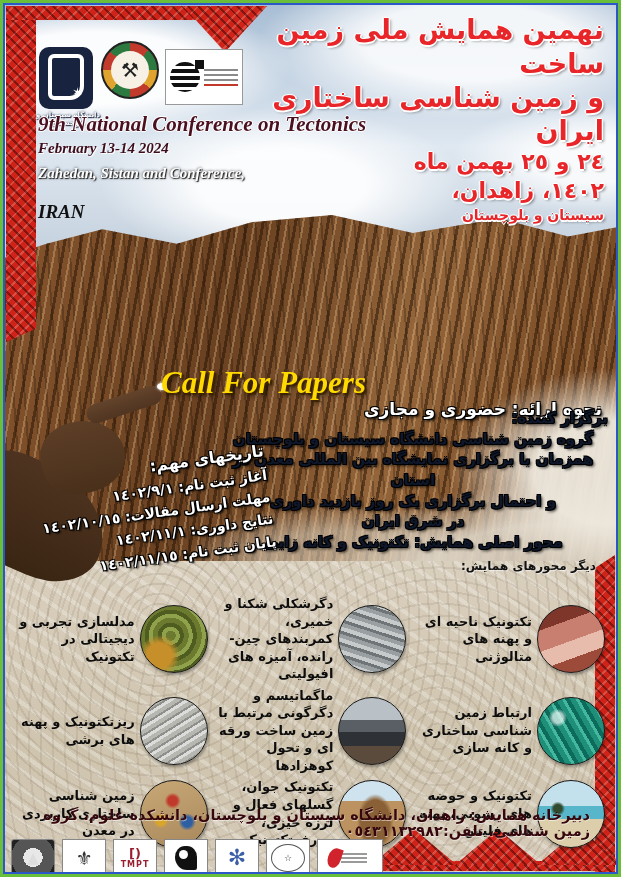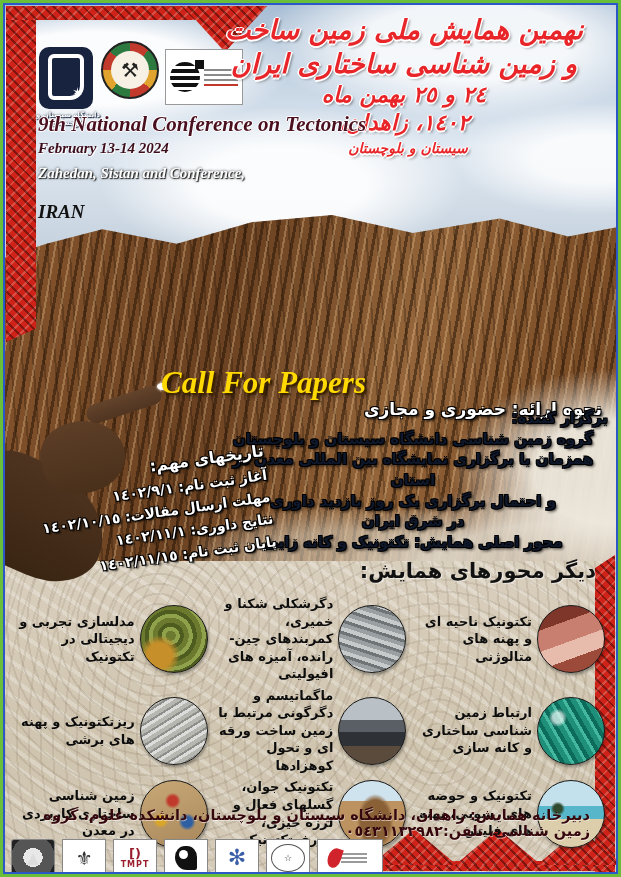--- a/index.html
+++ b/index.html
@@ -70,22 +70,22 @@
     border:2px solid #222;display:flex;align-items:center;justify-content:center;}
   .soc-logo .core{width:38px;height:38px;border-radius:50%;background:#f6f1e4;display:flex;align-items:center;justify-content:center;font-size:20px;color:#222;}
   .inst-logo{position:absolute;left:162px;top:46px;width:78px;height:56px;z-index:5;background:#fff;border:1px solid #999;padding:4px;display:flex;gap:4px;align-items:center;}
   .inst-logo .mark{width:30px;height:30px;border-radius:50%;background:repeating-linear-gradient(#111 0 4px,#fff 4px 7px);position:relative;flex:0 0 auto;}
   .inst-logo .mark::after{content:"";position:absolute;right:-4px;top:-2px;width:9px;height:9px;background:#111;}
   .inst-lines{flex:1;display:flex;flex-direction:column;gap:3px;}
   .inst-lines i{display:block;height:2px;background:#8a8a8a;}
   .inst-lines i.red{background:#c0392b;}
 
   
-  .fa-title{position:absolute;right:14px;top:10px;width:400px;z-index:6;direction:rtl;text-align:center;color:#e8262a;font-weight:bold;
-    text-shadow:1.5px 0 0 #fff,-1.5px 0 0 #fff,0 1.5px 0 #fff,0 -1.5px 0 #fff,2px 2px 3px rgba(0,0,0,.45);font-style:italic;}
+  .fa-title{position:absolute;right:14px;top:10px;width:400px;z-index:6;direction:rtl;text-align:right;color:#e8262a;font-weight:bold;
+    text-shadow:1.5px 0 0 #fff,-1.5px 0 0 #fff,0 1.5px 0 #fff,0 -1.5px 0 #fff,2px 2px 3px rgba(0,0,0,.45);}
   .fa-title .l1,.fa-title .l2{font-size:27px;line-height:1.25;}
   .fa-title .l3,.fa-title .l4{font-size:22px;line-height:1.3;}
   .fa-title .l5{font-size:14px;line-height:1.5;margin-left:8px;}
   .en-title{position:absolute;left:35px;top:110px;z-index:6;font-family:"Liberation Serif","DejaVu Serif",serif;font-style:italic;font-weight:bold;}
   .en-title .e1{font-size:21px;line-height:1.1;color:#4a1020;text-shadow:1px 0 0 #fff,-1px 0 0 #fff,0 1px 0 #fff,0 -1px 0 #fff;}
   .en-title .e2{font-size:15px;color:#3d0d1b;margin-top:4px;text-shadow:1px 1px 0 #fff;font-style:italic;}
   .en-title .e3{font-size:15px;color:#fff;margin-top:8px;text-shadow:1px 1px 1px #222,0 0 3px #222;}
   .en-title .e4{font-size:19px;color:#111;margin-top:19px;}
 
   .cfp-en{position:absolute;left:158px;top:362px;z-index:6;font-family:"Liberation Serif","DejaVu Serif",serif;
@@ -97,21 +97,21 @@
   .organizer{position:absolute;right:10px;top:405px;width:390px;z-index:6;direction:rtl;color:#0f172a;font-weight:bold;font-size:15px;line-height:1.38;
     text-shadow:1px 1px 0 #000,-1px -1px 0 #000,1px -1px 0 #000,-1px 1px 0 #000,2px 2px 3px rgba(0,0,0,.8);}
   .organizer div{text-align:center;}
   .organizer .first{text-align:right;}
 
   .dates{position:absolute;left:16px;top:452px;width:252px;z-index:6;direction:rtl;transform:rotate(-8deg);
     color:#fff;font-weight:bold;font-size:14px;line-height:1.6;text-align:right;
     text-shadow:1px 1px 0 #000,-1px -1px 0 #000,1px -1px 0 #000,-1px 1px 0 #000,2px 2px 2px rgba(0,0,0,.85);}
   .dates .dh{font-size:16px;}
 
-  .topics-head{position:absolute;right:22px;top:556px;z-index:6;direction:rtl;font-weight:bold;font-size:21px;color:#111;
+  .topics-head{position:absolute;right:22px;top:556px;z-index:6;direction:rtl;font-weight:bold;font-size:12px;color:#111;
     text-shadow:1px 1px 1px rgba(255,255,255,.6);}
 
   
   .topics{position:absolute;left:16px;top:592px;width:586px;height:214px;z-index:6;direction:rtl;
     display:grid;grid-template-columns:1fr 1fr 1fr;grid-template-rows:1fr 1fr 1fr;column-gap:10px;row-gap:4px;}
   .topic{display:flex;align-items:center;gap:5px;}
   .tcircle{flex:0 0 auto;width:68px;height:68px;border-radius:50%;border:1.5px solid #1a1a1a;box-shadow:1px 2px 3px rgba(0,0,0,.35);}
   .tlabel{flex:1;font-size:13px;font-weight:bold;color:#0d0d0d;line-height:1.35;text-align:right;}
   .c1{background:linear-gradient(160deg,#7e352a 0 28%,#c97f6f 28% 52%,#e7bcac 52% 72%,#9c4a3a 72%);}
   .c2{background:repeating-linear-gradient(18deg,#9aa0a2 0 4px,#6f7577 4px 7px,#c6cacb 7px 11px);}

